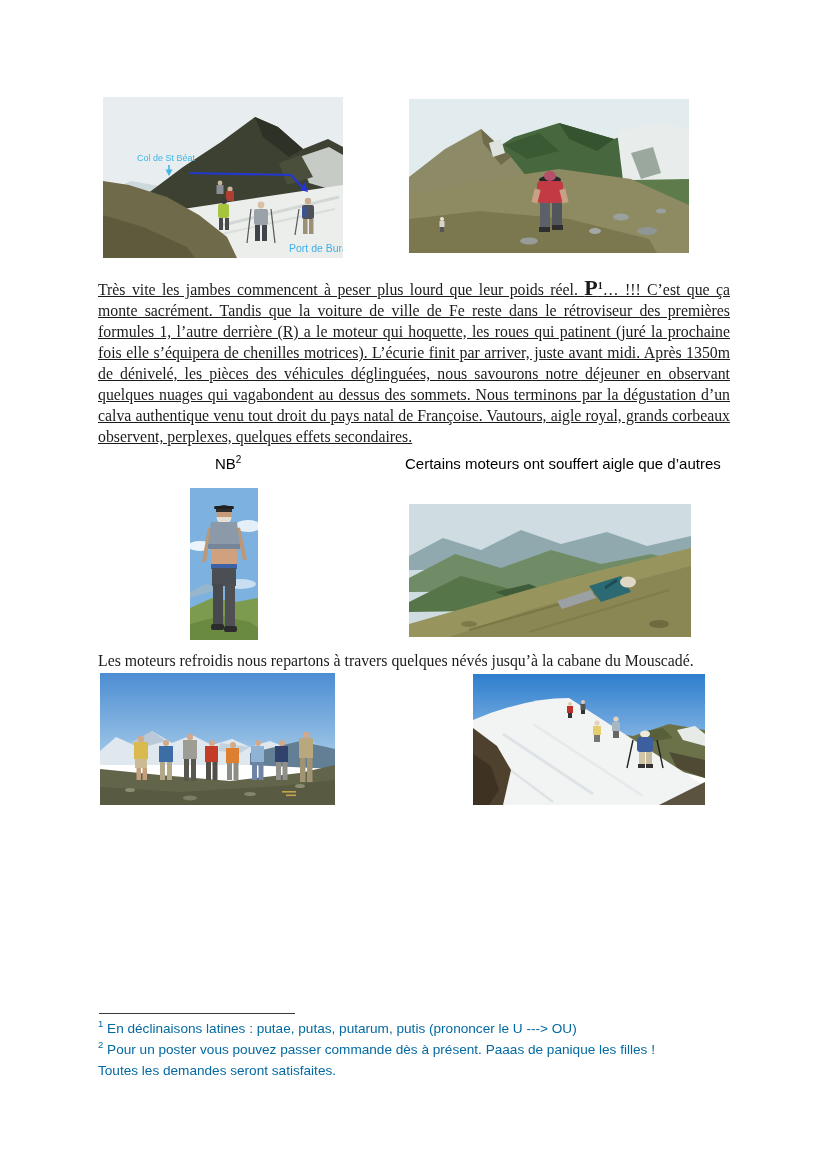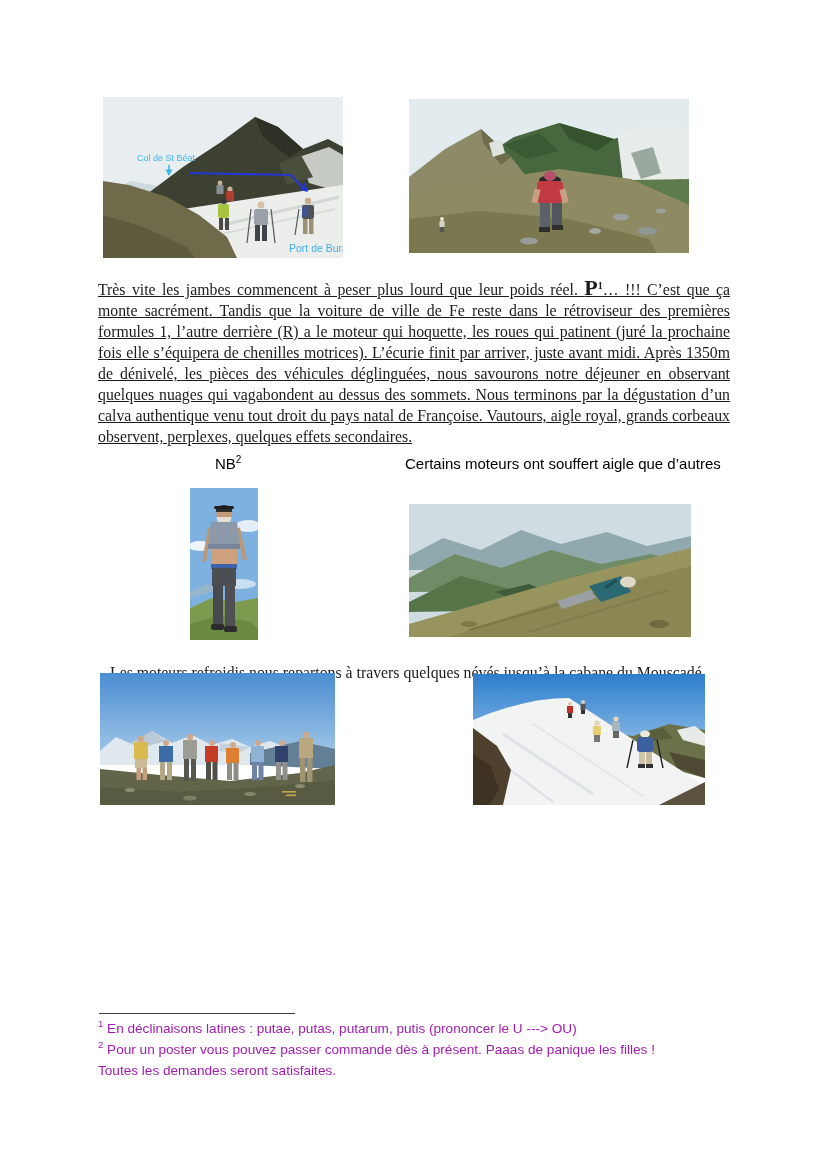--- a/index.html
+++ b/index.html
@@ -2,30 +2,30 @@
 <html><head>
 <meta charset="utf-8">
 <style>
   html,body{margin:0;padding:0;background:#fff;}
   .page{position:relative;width:826px;height:1169px;background:#ffffff;overflow:hidden;
         font-family:"Liberation Serif",serif;color:#1b1b1b;}
   .abs{position:absolute;}
   figure.photo{position:absolute;margin:0;padding:0;line-height:0;text-decoration:underline;}
   figure.photo svg{display:block;}
   p.body{margin:0;font-size:15.8px;line-height:21px;text-align:justify;text-decoration:underline;}
-  p.single{margin:12px;font-size:15.8px;line-height:21px;text-align:left;}
+  p.single{margin:0;font-size:15.8px;line-height:21px;text-align:left;}
   .bigP{font-weight:bold;font-size:22px;line-height:21px;}
   sup.bigPsup{font-size:10px;font-weight:bold;}
   .nbline{position:absolute;left:98px;top:455px;width:632px;height:20px;
           font-family:"Liberation Sans",sans-serif;font-size:15px;color:#000000;}
   .nbline .nb{position:absolute;left:117px;top:0;}
   .nbline .nbcaption{position:absolute;left:307px;top:0;white-space:nowrap;}
   .footnote-sep{position:absolute;left:99px;top:1013px;width:196px;border-top:1.4px solid #3a3a3a;}
   .footnotes{position:absolute;left:98px;top:1018px;width:600px;
-             font-family:"Liberation Sans",sans-serif;font-size:13.6px;line-height:21px;color:#a21caf;}
+             font-family:"Liberation Sans",sans-serif;font-size:13.6px;line-height:21px;color:#0369a1;}
   .footnotes p{margin:0;}
   sup{line-height:0;}
 </style>
 </head>
 <body>
 
 <div class="page">
 
   <figure class="photo" style="left:103px;top:97px;width:240px;height:161px">
     <svg viewBox="0 0 240 161" width="240" height="161">

